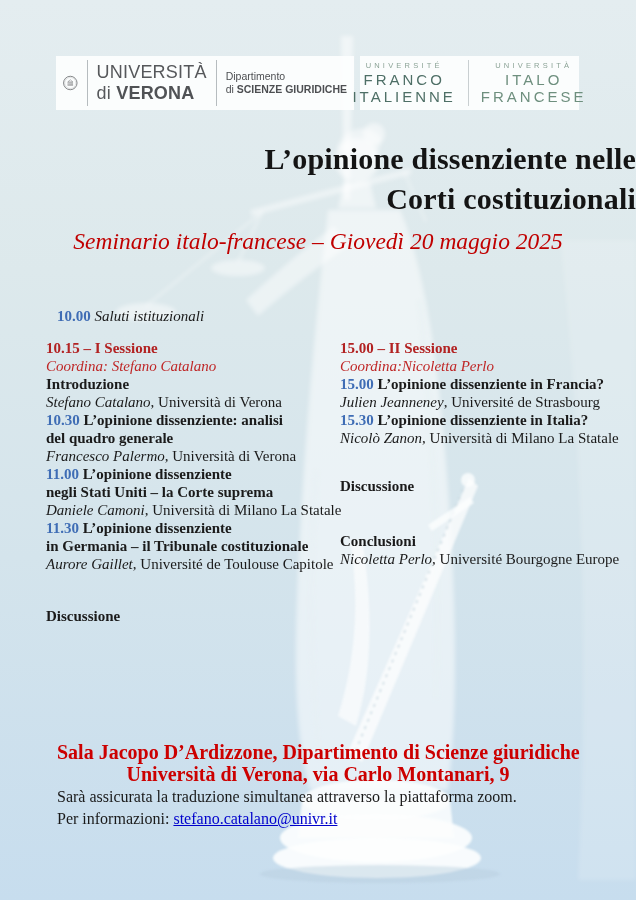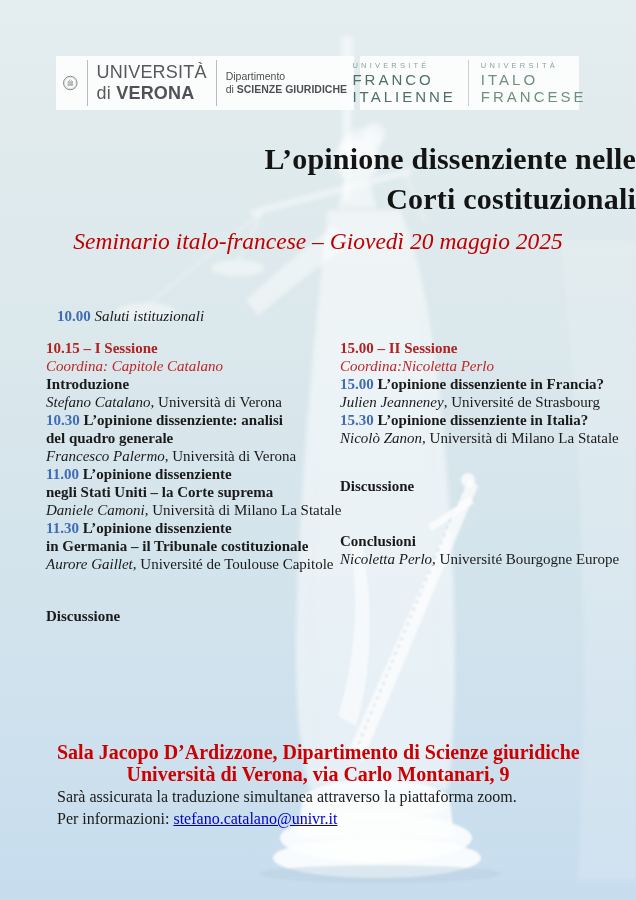--- a/index.html
+++ b/index.html
@@ -14,21 +14,21 @@
   .logo-box{position:absolute;top:56px;height:54px;background:rgba(253,254,254,.93);
     display:flex;align-items:center;z-index:2}
   #univr-box{left:56px;width:298px;padding:0 7px;gap:9px}
   #ufi-box{left:360px;width:219px;justify-content:center;gap:12px}
   .vdiv{width:1px;height:46px;background:#b6bcbf;flex:0 0 1px}
   .vdiv.light{background:#c9cfd1}
   .univr-name{font-family:"Liberation Sans",sans-serif;color:#56585b;font-size:18px;line-height:21px;letter-spacing:.2px;white-space:nowrap}
   .univr-name b{font-weight:bold;color:#505255}
   .univr-dept{font-family:"Liberation Sans",sans-serif;color:#4d4f52;font-size:10.5px;line-height:13.5px;white-space:nowrap}
   .univr-dept b{font-weight:bold}
-  .ufi-half{text-align:left;white-space:nowrap;font-family:"Liberation Sans",sans-serif}
+  .ufi-half{text-align:center;white-space:nowrap;font-family:"Liberation Sans",sans-serif}
   .ufi-over{font-size:7.5px;letter-spacing:3.2px;color:#8ba396;margin-bottom:2px}
   .ufi-big{font-size:15px;line-height:16.5px;letter-spacing:3px}
   .fr .ufi-big{color:#4e6f66}
   .it .ufi-big{color:#6e8f7e}
 
   
   #title{top:139px;left:0;right:0;text-align:right;font-weight:bold;font-size:30px;
     line-height:40px;color:#141414;letter-spacing:.2px}
   #subtitle{top:228px;left:0;right:0;text-align:center;font-style:italic;font-size:23.5px;
     color:#c00000}
@@ -143,21 +143,21 @@
     <div>Corti costituzionali</div>
   </div>
   <div id="subtitle" class="layer">Seminario italo-francese – Giovedì 20 maggio 2025</div>
 
   <div id="opening" class="layer prog">
     <span class="time">10.00</span><i>Saluti istituzionali</i>
   </div>
 
   <div id="col-left" class="layer col prog">
     <div class="session-h">10.15 – I Sessione</div>
-    <div class="coordina">Coordina: Capitole Catalano</div>
+    <div class="coordina">Coordina: Stefano Catalano</div>
     <div id="left-items">
         <div class="prog-item">
           <p class="pl"><b>Introduzione</b></p>
           <p class="pl"><i>Stefano Catalano</i>, Università di Verona</p>
         </div>
         <div class="prog-item">
           <p class="pl"><span class="time">10.30</span><b>L’opinione dissenziente: analisi</b></p>
           <p class="pl"><b>del quadro generale</b></p>
           <p class="pl"><i>Francesco Palermo</i>, Università di Verona</p>
         </div>

